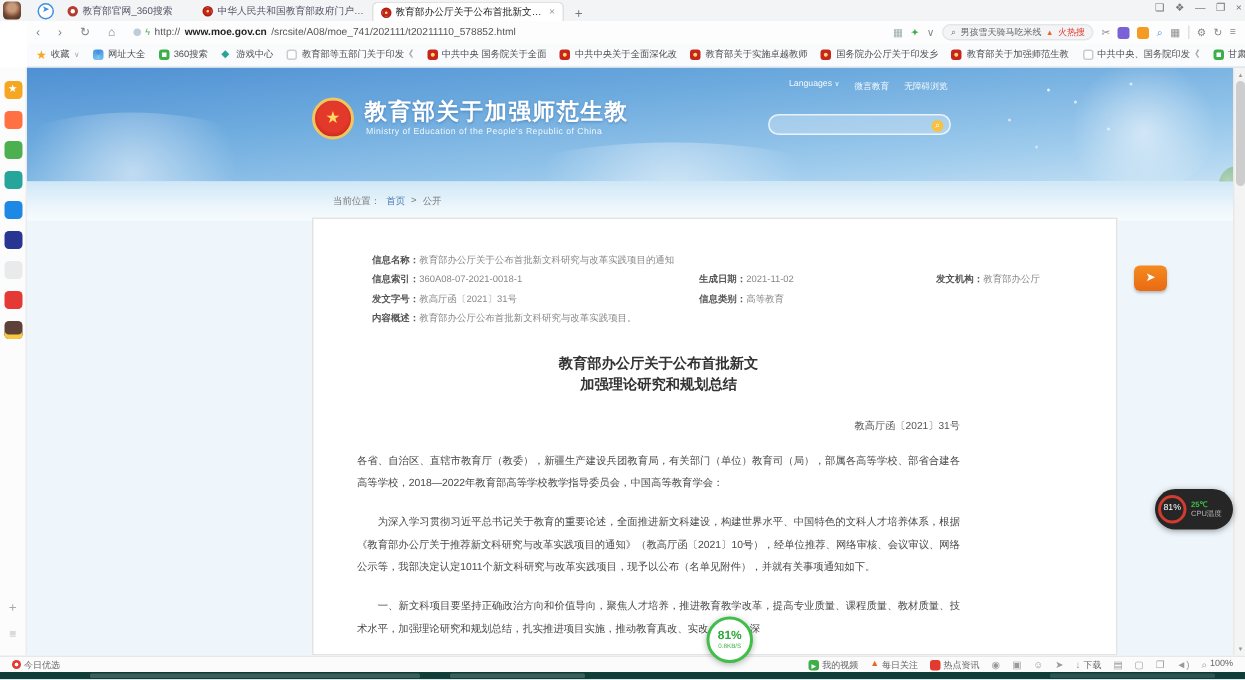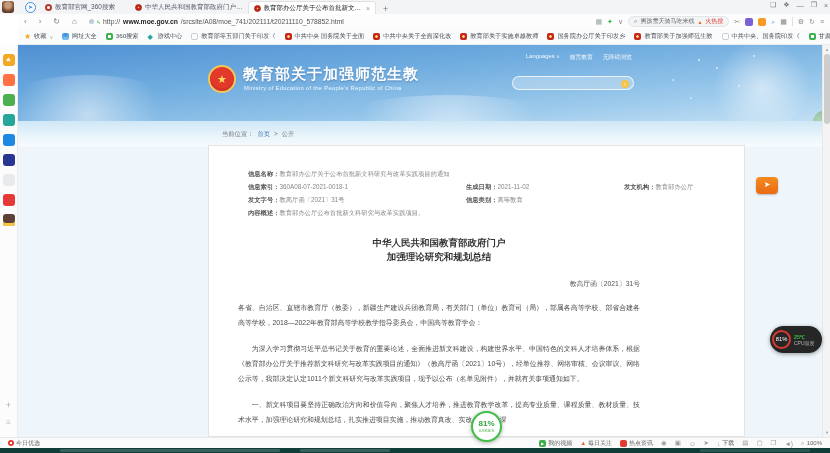--- a/index.html
+++ b/index.html
@@ -339,21 +339,21 @@
               <span class="ival">高等教育</span>
             </span>
         </div>
         <div class="irow">
           <span class="ilab">内容概述：</span>
           <span class="ival">教育部办公厅公布首批新文科研究与改革实践项目。</span>
         </div>
       </div>
       <div class="textcol">
         <div class="dtitle">
-          <div>中华人民共和国教育部政府门户</div>
+          <div>教育部办公厅关于公布首批新文</div>
           <div>加强理论研究和规划总结</div>
         </div>
         <div class="docnum">教高厅函〔2021〕31号</div>
         <div class="para">各省、自治区、直辖市教育厅（教委），新疆生产建设兵团教育局，有关部门（单位）教育司（局），部属各高等学校、部省合建各高等学校，2018—2022年教育部高等学校教学指导委员会，中国高等教育学会：</div>
         <div class="para ind">为深入学习贯彻习近平总书记关于教育的重要论述，全面推进新文科建设，构建世界水平、中国特色的文科人才培养体系，根据《教育部办公厅关于推荐新文科研究与改革实践项目的通知》（教高厅函〔2021〕10号），经单位推荐、网络审核、会议审议、网络公示等，我部决定认定1011个新文科研究与改革实践项目，现予以公布（名单见附件），并就有关事项通知如下。</div>
         <div class="para ind">一、新文科项目要坚持正确政治方向和价值导向，聚焦人才培养，推进教育教学改革，提高专业质量、课程质量、教材质量、技术水平，加强理论研究和规划总结，扎实推进项目实施，推动教育真改、实改、新改、深</div>
       </div>
     </div>
 
     <div class="sbar">

